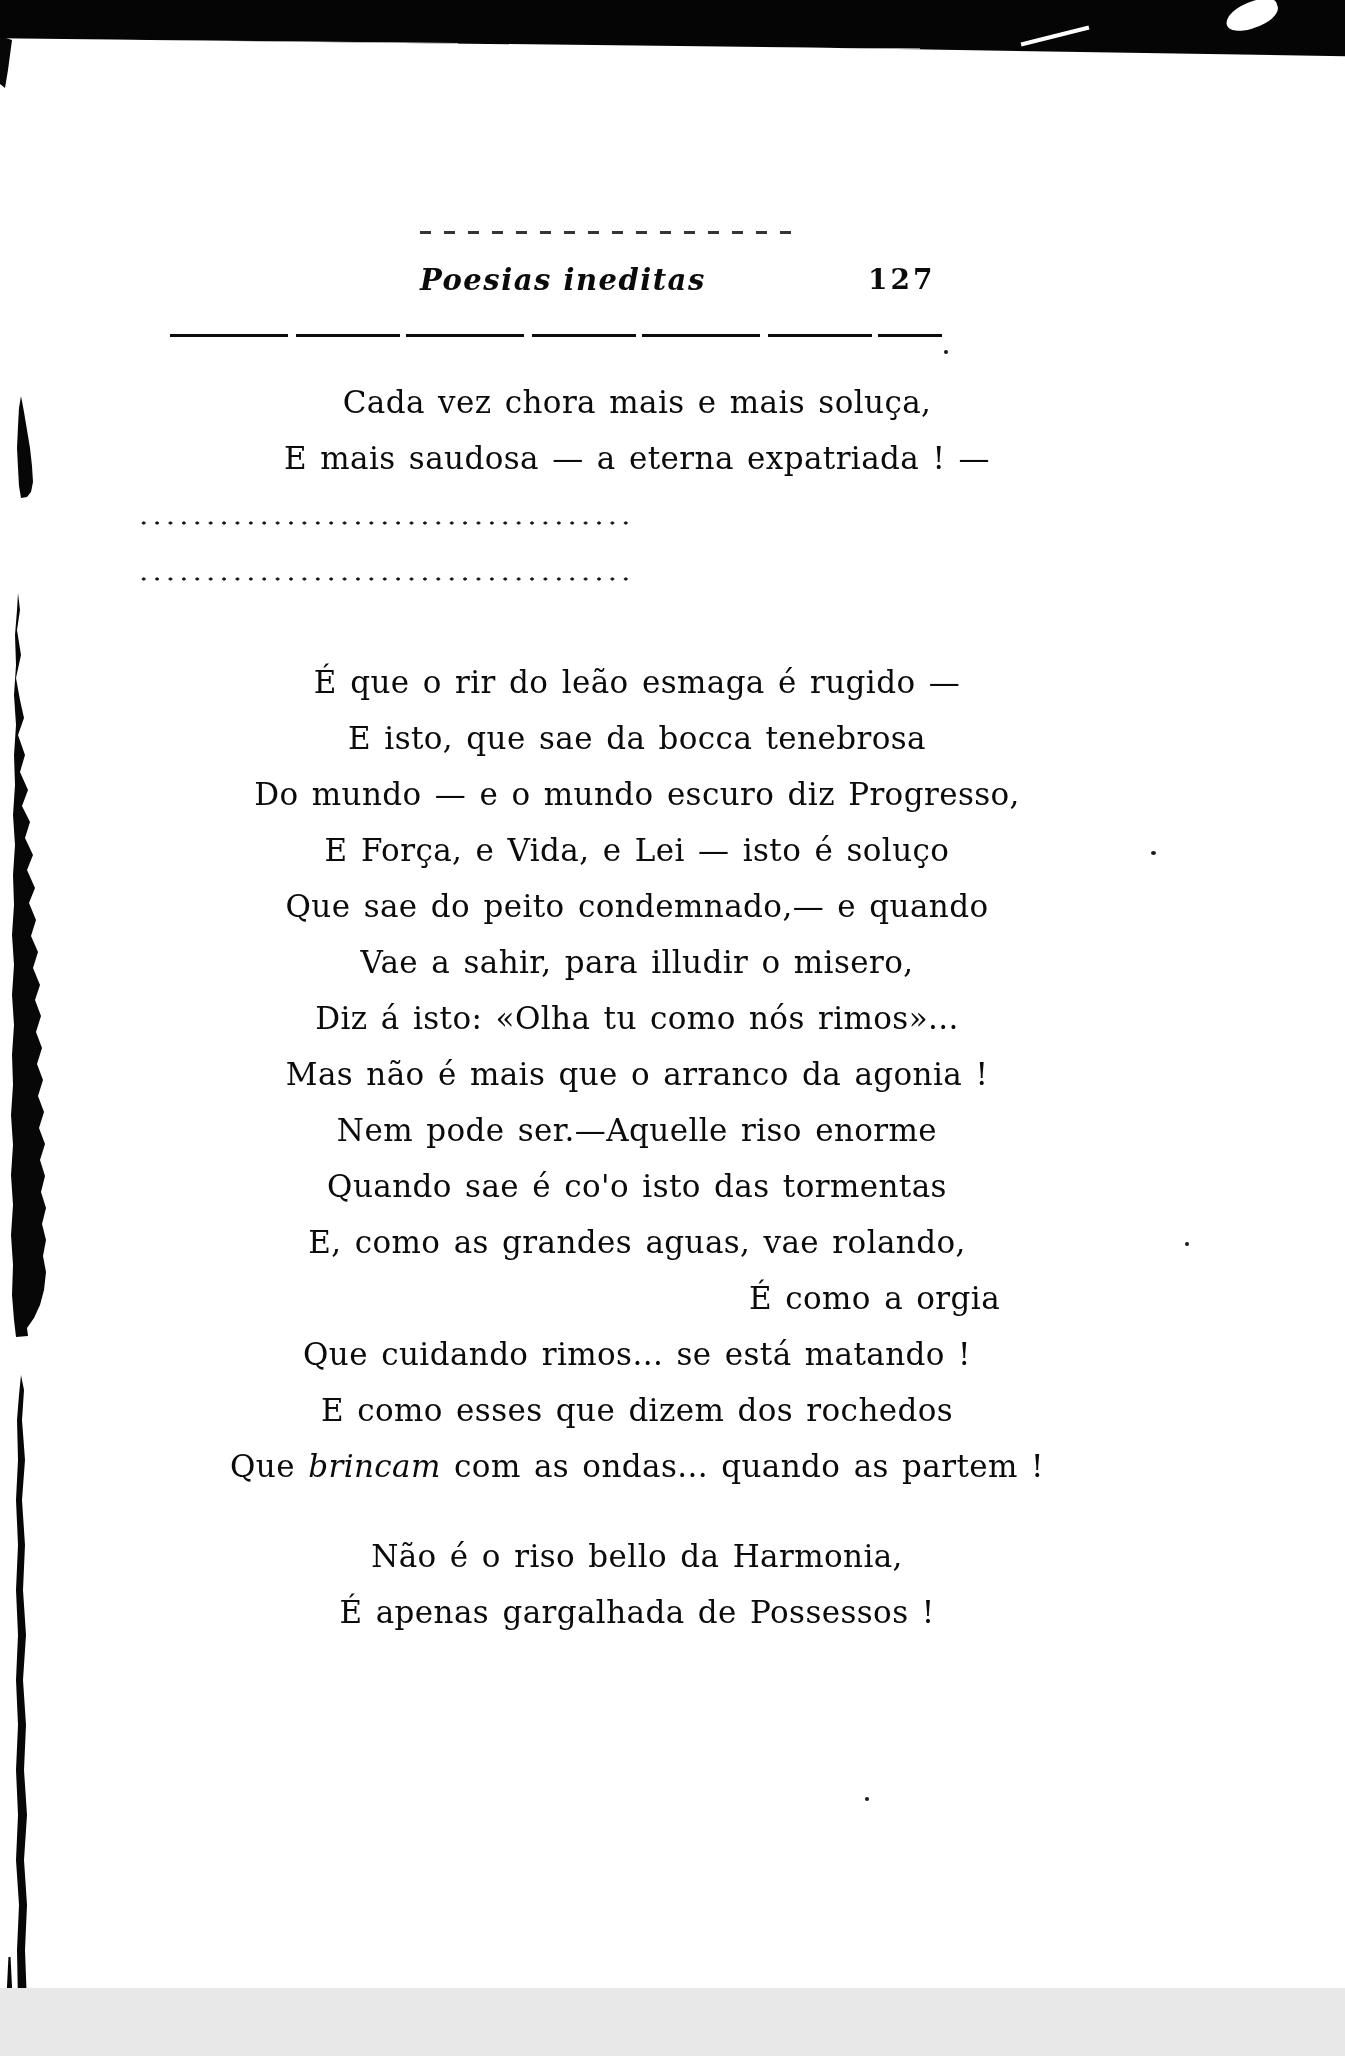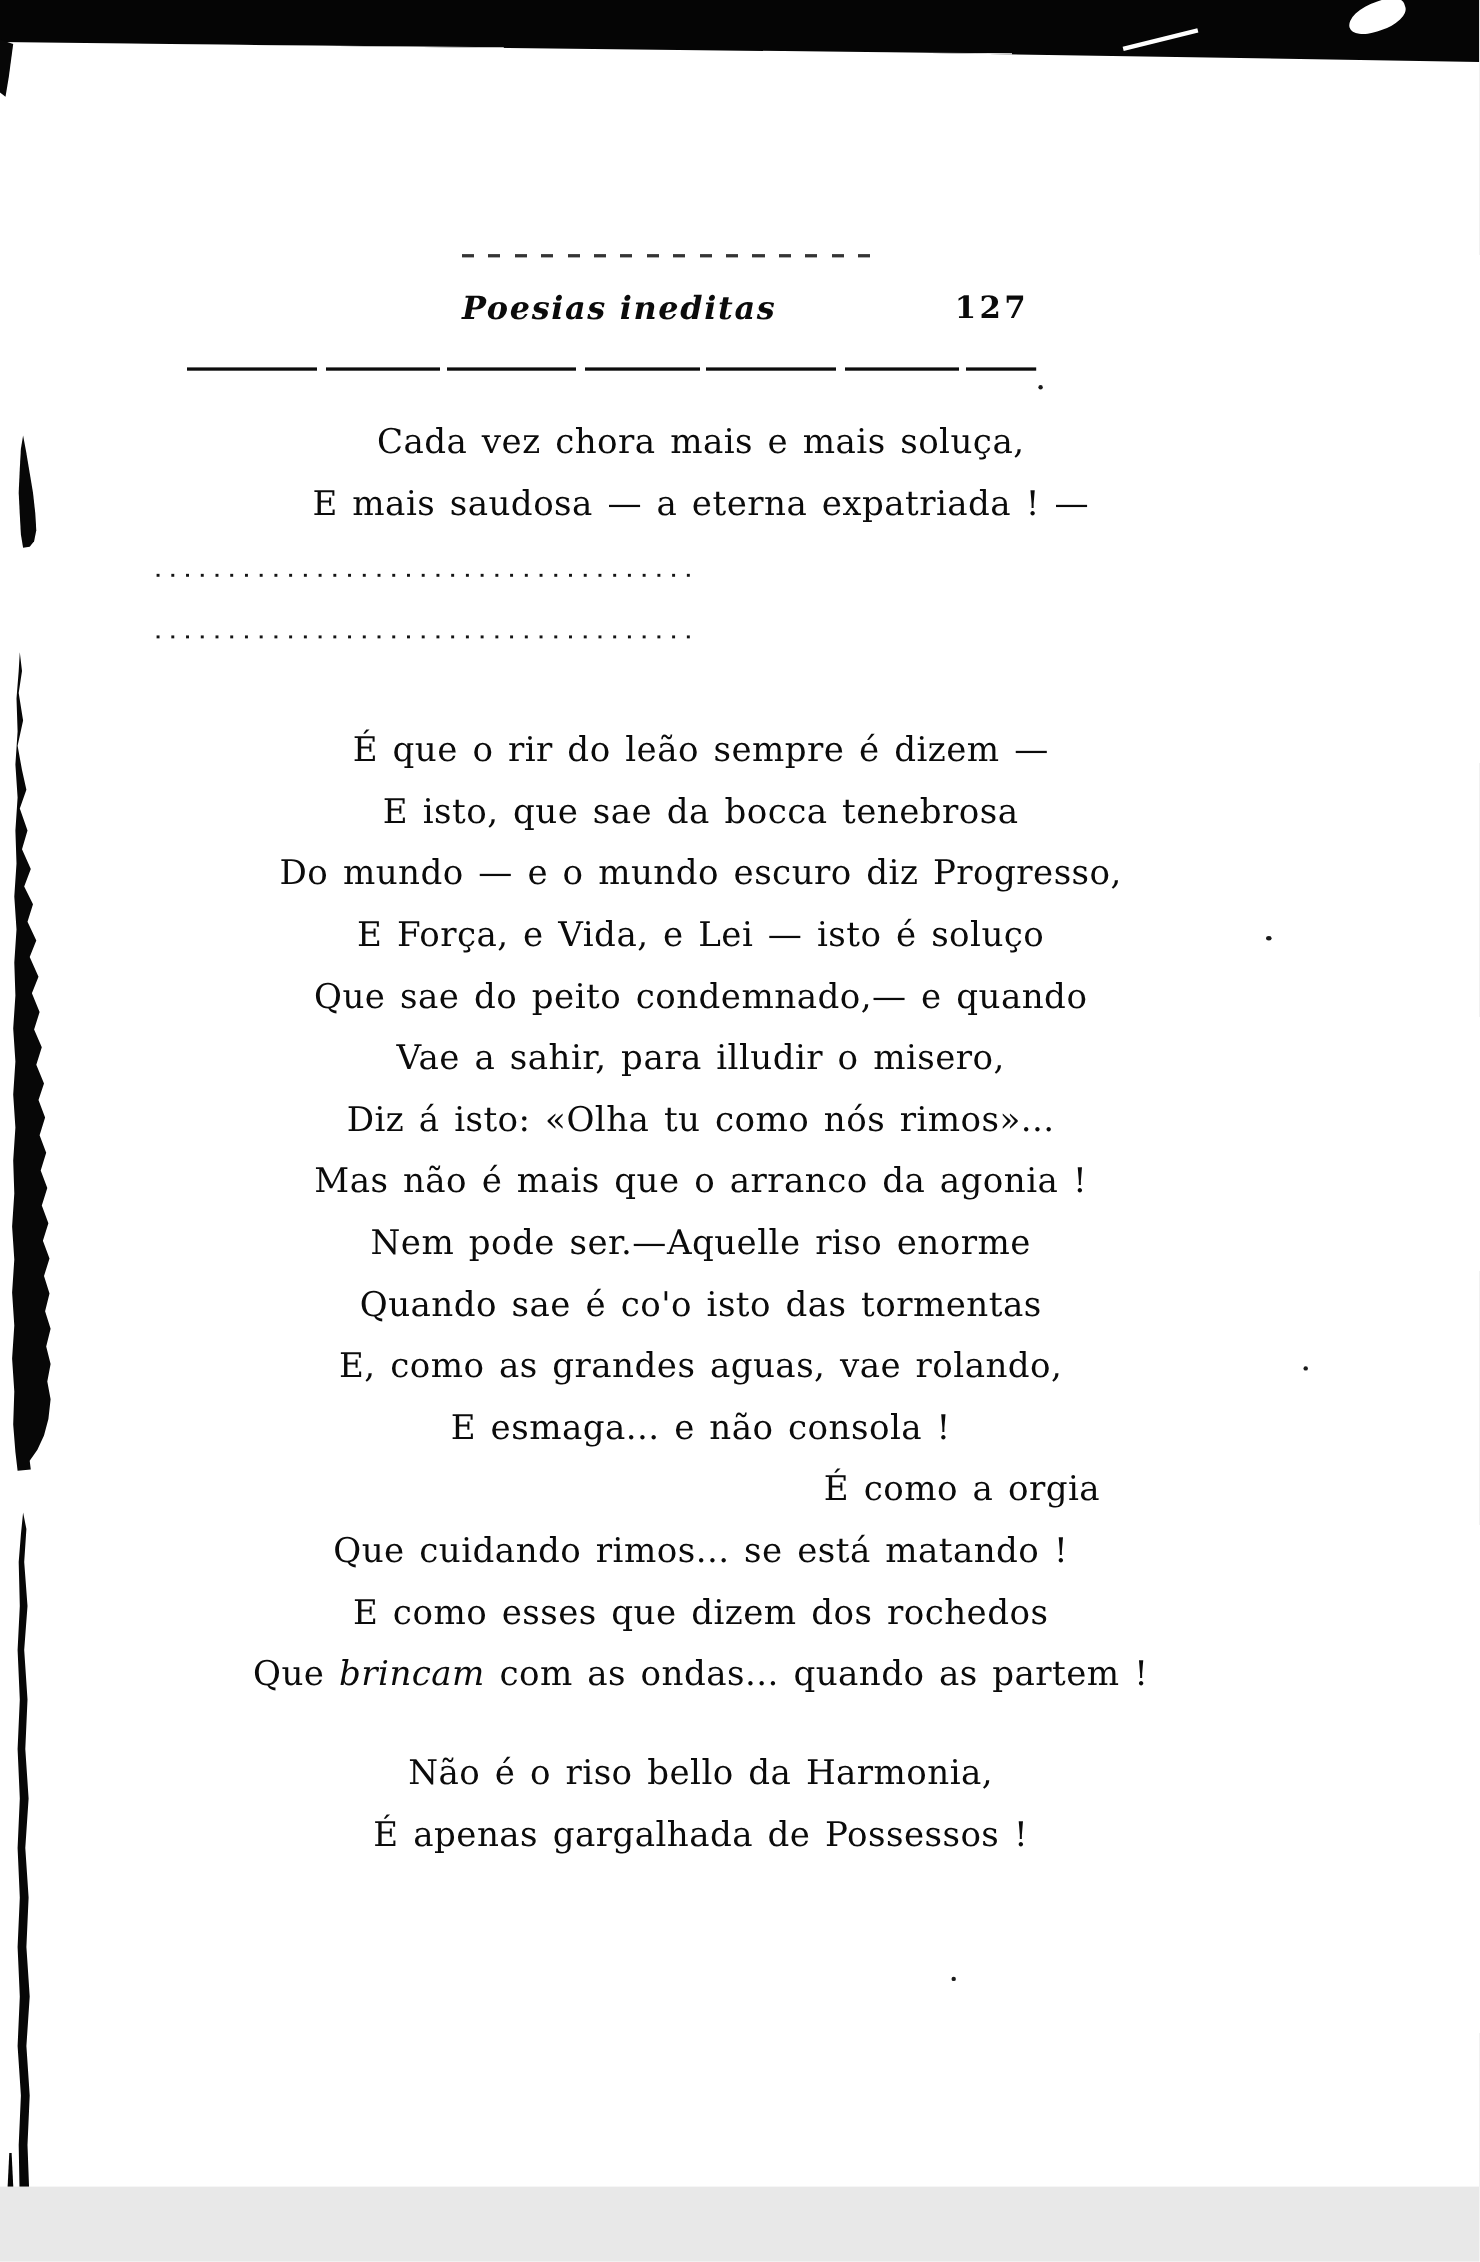--- a/index.html
+++ b/index.html
@@ -77,32 +77,31 @@
     <span class="rh-title">Poesias ineditas</span>
     <span class="rh-num">127</span>
   </div>
   <div class="header-rule"></div>
 
   <div class="poem" id="poem">
       <div class="line">Cada vez chora mais e mais soluça,</div>
       <div class="line">E mais saudosa — a eterna expatriada ! —</div>
       <div class="line dots"></div>
       <div class="line dots"></div>
-      <div class="line stanza-start">É que o rir do leão sempre é dizem —</div>
+      <div class="line stanza-start">É que o rir do leão esmaga é rugido —</div>
       <div class="line">E isto, que sae da bocca tenebrosa</div>
       <div class="line">Do mundo — e o mundo escuro diz Progresso,</div>
       <div class="line">E Força, e Vida, e Lei — isto é soluço</div>
       <div class="line">Que sae do peito condemnado,— e quando</div>
       <div class="line">Vae a sahir, para illudir o misero,</div>
       <div class="line">Diz á isto: «Olha tu como nós rimos»...</div>
       <div class="line">Mas não é mais que o arranco da agonia !</div>
       <div class="line">Nem pode ser.—Aquelle riso enorme</div>
       <div class="line">Quando sae é co'o isto das tormentas</div>
       <div class="line">E, como as grandes aguas, vae rolando,</div>
-      <div class="line">E esmaga... e não consola !</div>
       <div class="line indent">É como a orgia</div>
       <div class="line">Que cuidando rimos... se está matando !</div>
       <div class="line">E como esses que dizem dos rochedos</div>
       <div class="line"><span>Que </span><i>brincam</i><span> com as ondas... quando as partem !</span></div>
       <div class="line stanza-start-small">Não é o riso bello da Harmonia,</div>
       <div class="line">É apenas gargalhada de Possessos !</div>
     </div>
 
   <div class="speck sp1"></div>
   <div class="speck sp2"></div>

